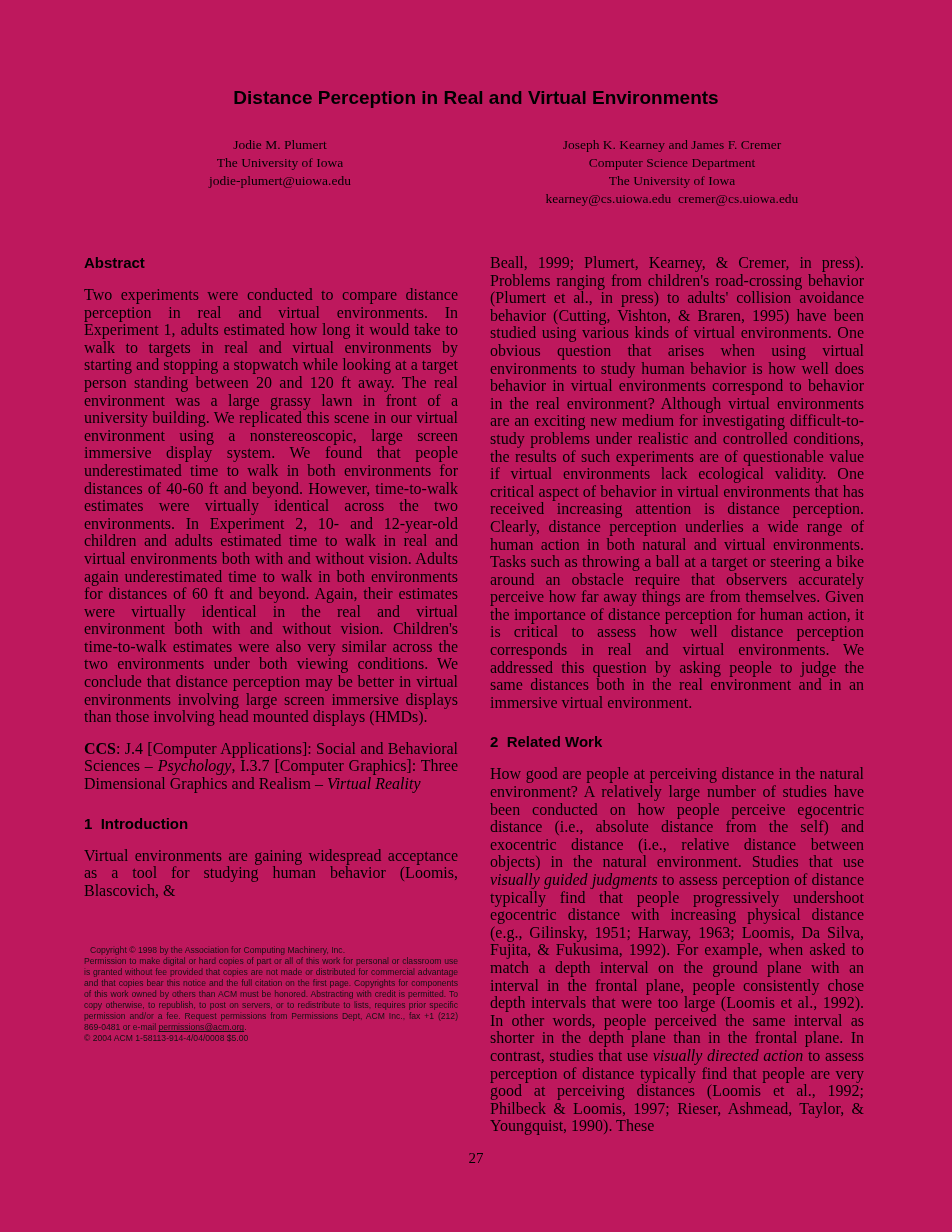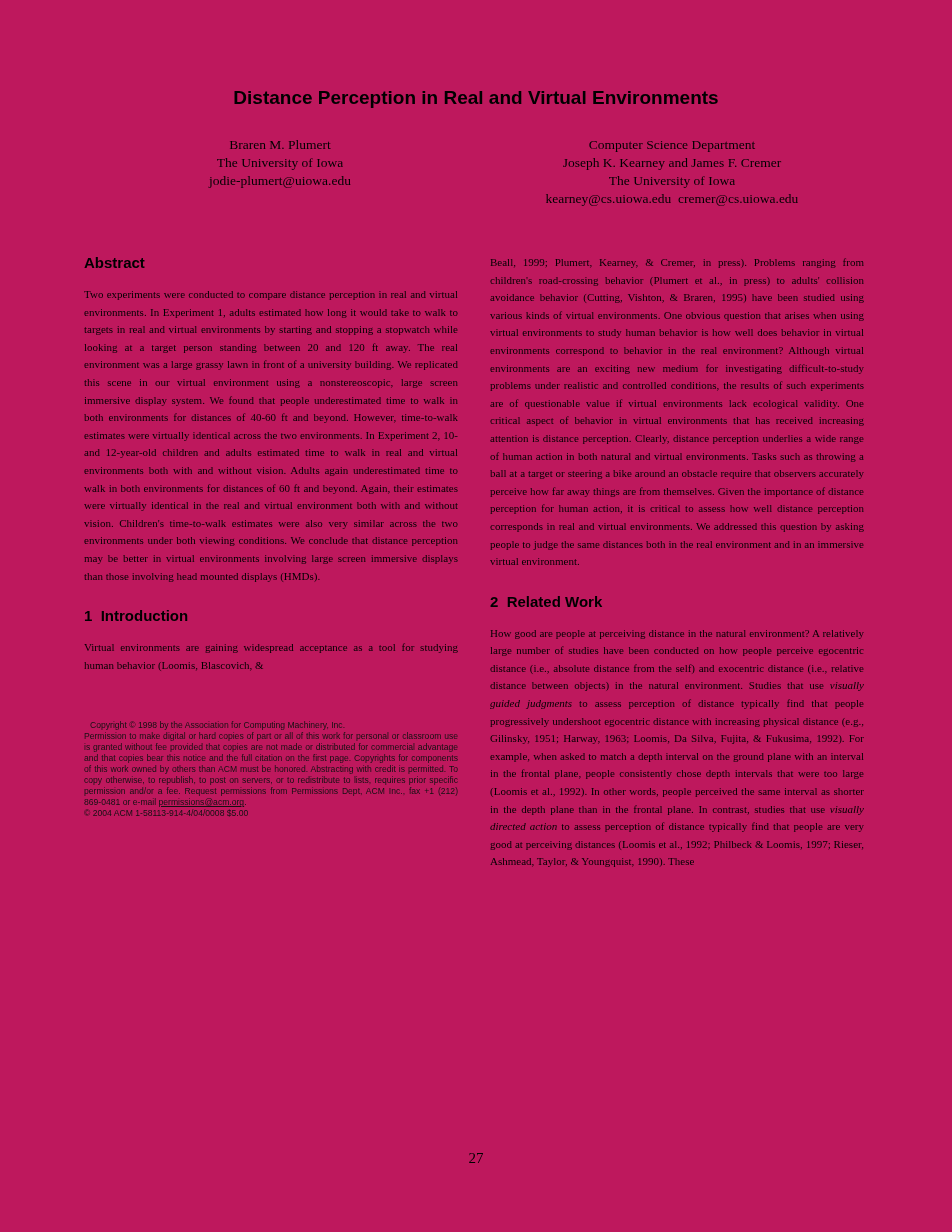--- a/index.html
+++ b/index.html
@@ -42,21 +42,21 @@
   .col { width: 374px; }
   .sec-heading {
     font-family: "Liberation Sans", sans-serif;
     font-size: 15px;
     font-weight: bold;
     margin: 22px 0 15px;
     white-space: pre-wrap;
   }
   .sec-heading.first { margin-top: 0; }
   .body {
-    font-size: 11px;
+    font-size: 16px;
     line-height: 17.6px;
     text-align: justify;
     margin: 0 0 14px;
   }
   .copyright {
     margin-top: 46px;
     font-family: "Liberation Sans", sans-serif;
     font-size: 8.6px;
     line-height: 11px;
     color: #111;
@@ -78,39 +78,40 @@
 </style>
 </head>
 <body>
 
 <div class="page">
 
   <h1 class="title">Distance Perception in Real and Virtual Environments</h1>
 
   <div class="authors">
     <div class="author-block">
-      <div>Braren M. Plumert</div>
+      <div>Jodie M. Plumert</div>
       <div>The University of Iowa</div>
       <div>jodie-plumert@uiowa.edu</div>
     </div>
     <div class="author-block">
+      <div>Joseph K. Kearney and James F. Cremer</div>
       <div>Computer Science Department</div>
-      <div>Joseph K. Kearney and James F. Cremer</div>
       <div>The University of Iowa</div>
       <div class="pre">kearney@cs.uiowa.edu  cremer@cs.uiowa.edu</div>
     </div>
   </div>
 
   <div class="columns">
 
     <div class="col">
       <h2 class="sec-heading first">Abstract</h2>
       <p class="body">Two experiments were conducted to compare distance perception in real and virtual environments. In Experiment 1, adults estimated how long it would take to walk to targets in real and virtual environments by starting and stopping a stopwatch while looking at a target person standing between 20 and 120 ft away. The real environment was a large grassy lawn in front of a university building. We replicated this scene in our virtual environment using a nonstereoscopic, large screen immersive display system. We found that people underestimated time to walk in both environments for distances of 40-60 ft and beyond. However, time-to-walk estimates were virtually identical across the two environments. In Experiment 2, 10- and 12-year-old children and adults estimated time to walk in real and virtual environments both with and without vision. Adults again underestimated time to walk in both environments for distances of 60 ft and beyond. Again, their estimates were virtually identical in the real and virtual environment both with and without vision. Children's time-to-walk estimates were also very similar across the two environments under both viewing conditions. We conclude that distance perception may be better in virtual environments involving large screen immersive displays than those involving head mounted displays (HMDs).</p>
 
 
+      <p class="body"><b>CCS</b><span>: J.4 [Computer Applications]: Social and Behavioral Sciences – </span><i>Psychology</i><span>, I.3.7 [Computer Graphics]: Three Dimensional Graphics and Realism – </span><i>Virtual Reality</i></p>
 
       <h2 class="sec-heading">1  Introduction</h2>
       <p class="body">Virtual environments are gaining widespread acceptance as a tool for studying human behavior (Loomis, Blascovich, &amp;</p>
 
       <div class="copyright">
         <div class="first-line">Copyright © 1998 by the Association for Computing Machinery, Inc.</div>
         <div class="just"><span>Permission to make digital or hard copies of part or all of this work for personal or classroom use is granted without fee provided that copies are not made or distributed for commercial advantage and that copies bear this notice and the full citation on the first page. Copyrights for components of this work owned by others than ACM must be honored. Abstracting with credit is permitted. To copy otherwise, to republish, to post on servers, or to redistribute to lists, requires prior specific permission and/or a fee. Request permissions from Permissions Dept, ACM Inc., fax +1 (212) 869-0481 or e-mail </span><a href="#">permissions@acm.org</a><span>.</span></div>
         <div>© 2004 ACM 1-58113-914-4/04/0008 $5.00</div>
       </div>
     </div>

